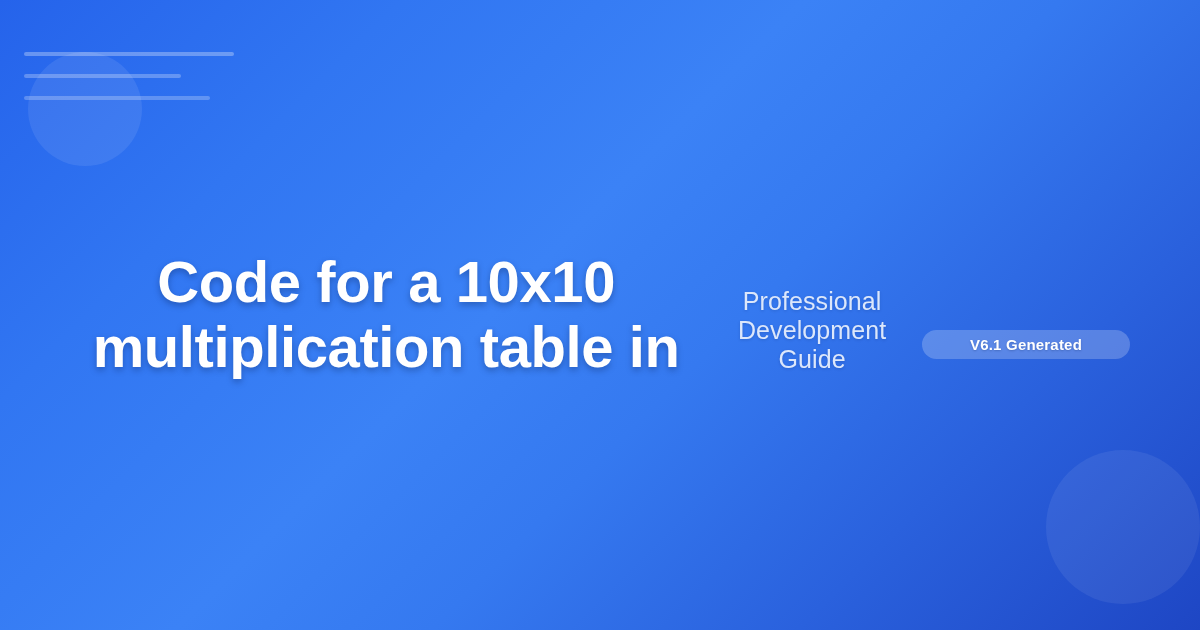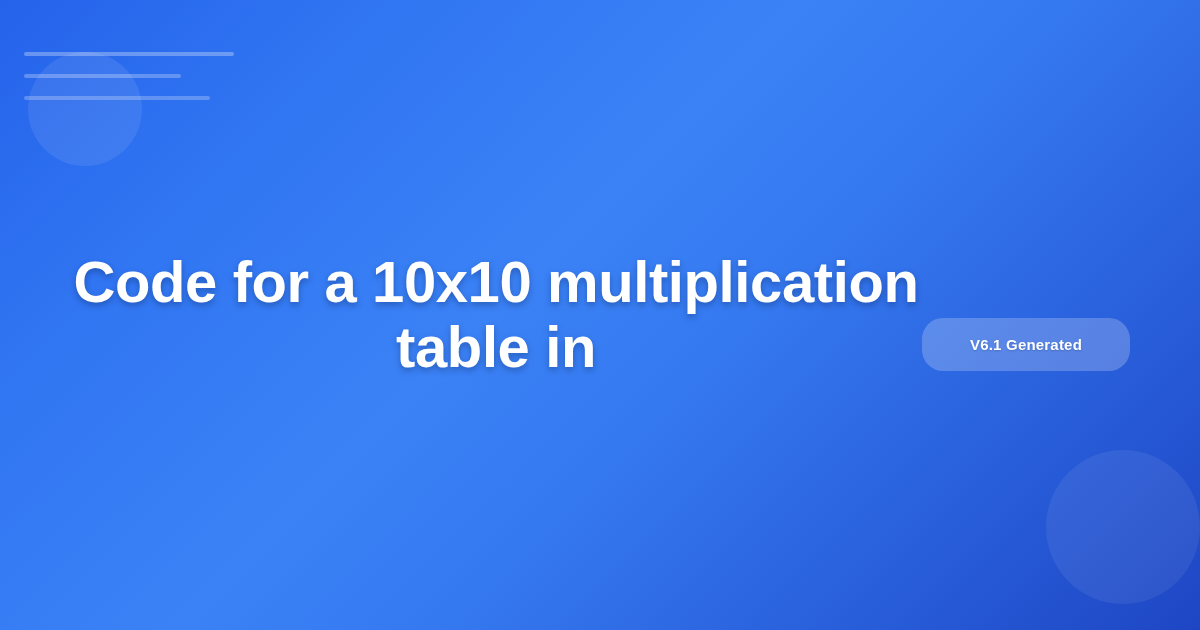--- a/index.html
+++ b/index.html
@@ -111,21 +111,21 @@
     letter-spacing: 0.1px;
     text-shadow: 0 1px 3px rgba(10, 30, 80, 0.18);
   }
 
   .badge {
     margin-top: 58px;
     display: inline-flex;
     align-items: center;
     justify-content: center;
     min-width: 208px;
-    height: 53px;
+    height: 29px;
     padding: 12px 30px;
     border-radius: 21px;
     background: rgba(255, 255, 255, 0.22);
     color: #ffffff;
     font-size: 15px;
     font-weight: 700;
     letter-spacing: 0.2px;
     text-shadow: 0 1px 2px rgba(10, 30, 80, 0.25);
   }
 </style>
@@ -142,17 +142,18 @@
       <div class="decor-line line-2"></div>
       <div class="decor-line line-3"></div>
     </div>
 
     <div class="decor-circle bottom-right"></div>
   </div>
 
   <div class="content">
     <h1 class="title">Code for a 10x10 multiplication table in</h1>
 
+    <p class="subtitle">Professional Development Guide</p>
 
     <div class="badge">V6.1 Generated</div>
   </div>
 
 </div>
 
 </body></html>

